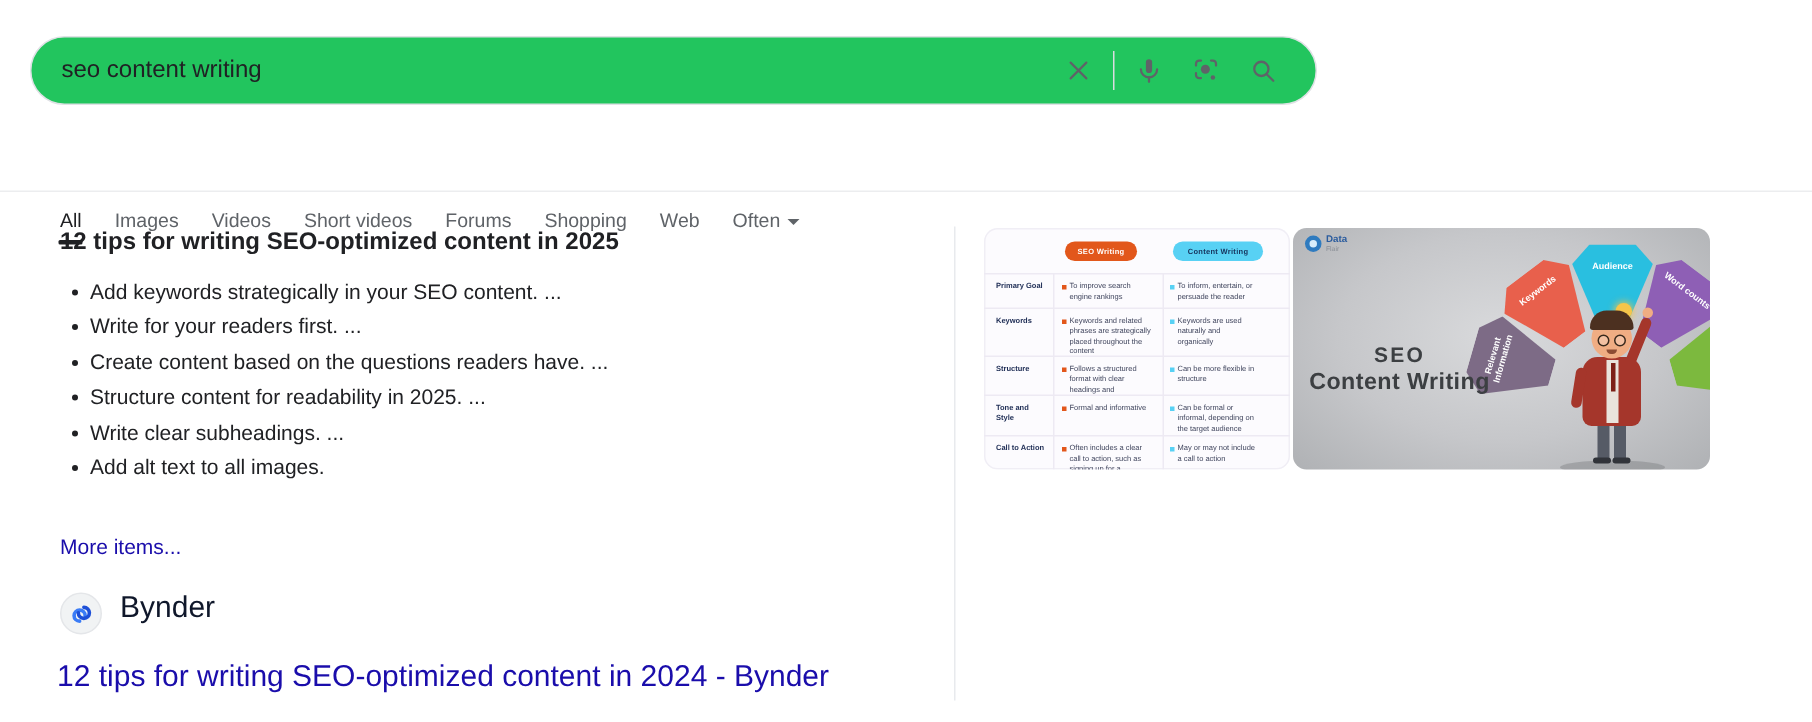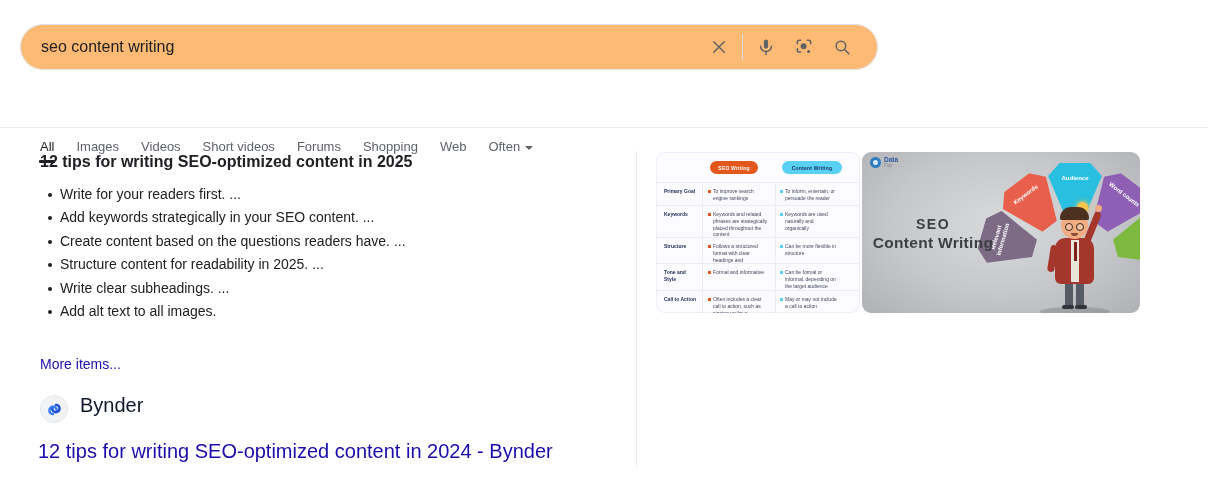--- a/index.html
+++ b/index.html
@@ -6,21 +6,21 @@
   html,body { background:#fff; }
   #stage {
     position:relative; width:1208px; height:481px; background:#fff;
     overflow:hidden; font-family:"Liberation Sans","DejaVu Sans",sans-serif;
   }
 
   
   .searchbar {
     position:absolute; left:20px; top:24px; width:858px; height:46px;
     border:1px solid #dfe1e5; border-radius:23px;
-    display:flex; align-items:center; background:#fdba74;
+    display:flex; align-items:center; background:#22c55e;
   }
   .query { margin-left:20px; flex:1; font-size:16px; color:#202124; white-space:nowrap; }
   .sb-icons { display:flex; align-items:center; margin-right:16px; }
   .sb-btn { display:flex; align-items:center; justify-content:center; width:38px; height:40px; cursor:pointer; }
   .sb-divider { width:1px; height:26px; background:#dadce0; margin:0 4px; }
 
   
   .tabs { position:absolute; left:40px; top:100px; display:flex; column-gap:22px; font-size:13px; color:#5f6368; align-items:center;margin-top:39px; }
   .tab { cursor:pointer; white-space:nowrap; }
   .tab.active { color:#202124; position:relative; }
@@ -67,21 +67,21 @@
   .vl1 { left:46px; } .vl2 { left:119px; }
 
   
   .img2 { position:absolute; left:862px; top:152px; width:278px; height:161px; border-radius:9px; overflow:hidden; cursor:pointer;
           background:radial-gradient(ellipse at 50% 45%, #d9dadc 0%, #c6c7ca 55%, #afb1b4 100%); }
   .df-logo { position:absolute; left:8px; top:5px; display:flex; align-items:center; gap:3px; z-index:5; }
   .df-circle { width:11px; height:11px; border-radius:50%; background:#2f7bbf; position:relative; }
   .df-circle::after { content:""; position:absolute; left:3px; top:3px; width:5px; height:5px; border-radius:50%; background:#d9eefb; }
   .df-l1 { font-size:6.5px; font-weight:700; color:#2b5c9e; line-height:6px; }
   .df-l2 { font-size:4.5px; color:#8a8f96; line-height:5px; }
-  .seo-title { position:absolute; left:0; top:64px; width:142px; text-align:center; color:#3c3f42; font-weight:700; z-index:4; }
+  .seo-title { position:absolute; left:0; top:76px; width:142px; text-align:center; color:#3c3f42; font-weight:700; z-index:4; }
   .seo-t1 { font-size:14px; letter-spacing:1.5px; }
   .seo-t2 { font-size:15.5px; margin-top:2px; letter-spacing:.3px; }
   .wedge { position:absolute; left:181px; top:8px; width:64px; height:100px; transform-origin:50% 100%;
            clip-path:polygon(8% 16%, 26% 3%, 74% 3%, 92% 16%, 64% 58%, 36% 58%); z-index:2; }
   .wedge span { position:absolute; left:3px; right:3px; top:15px; text-align:center; font-size:6px; font-weight:700; color:#fff; line-height:1.15; }
   .w0 { transform:rotate(-74deg); } .w1 { transform:rotate(-37deg); }
   .w2 { transform:rotate(0deg); }   .w3 { transform:rotate(37deg); }
   .w4 { transform:rotate(74deg); }
   .guy, .guy div { position:absolute; }
   .guy { left:0; top:0; width:278px; height:161px; z-index:3; }
@@ -150,22 +150,22 @@
     <div class="tab">Short videos</div>
     <div class="tab">Forums</div>
     <div class="tab">Shopping</div>
     <div class="tab">Web</div>
     <div class="tab"><span>Often</span><span class="caret"></span></div>
   </div>
   <div class="tabbar-rule"></div>
 
   <div class="snippet-heading">12 tips for writing SEO-optimized content in 2025</div>
   <ul class="snippet-list">
+    <li>Add keywords strategically in your SEO content. ...</li>
     <li>Write for your readers first. ...</li>
-    <li>Add keywords strategically in your SEO content. ...</li>
     <li>Create content based on the questions readers have. ...</li>
     <li>Structure content for readability in 2025. ...</li>
     <li>Write clear subheadings. ...</li>
     <li>Add alt text to all images.</li>
   </ul>
   <div class="more-items">More items...</div>
 
   <div class="source">
     <div class="favicon">
       <svg width="17" height="17" viewBox="0 0 24 24" fill="none" stroke-linecap="round">

